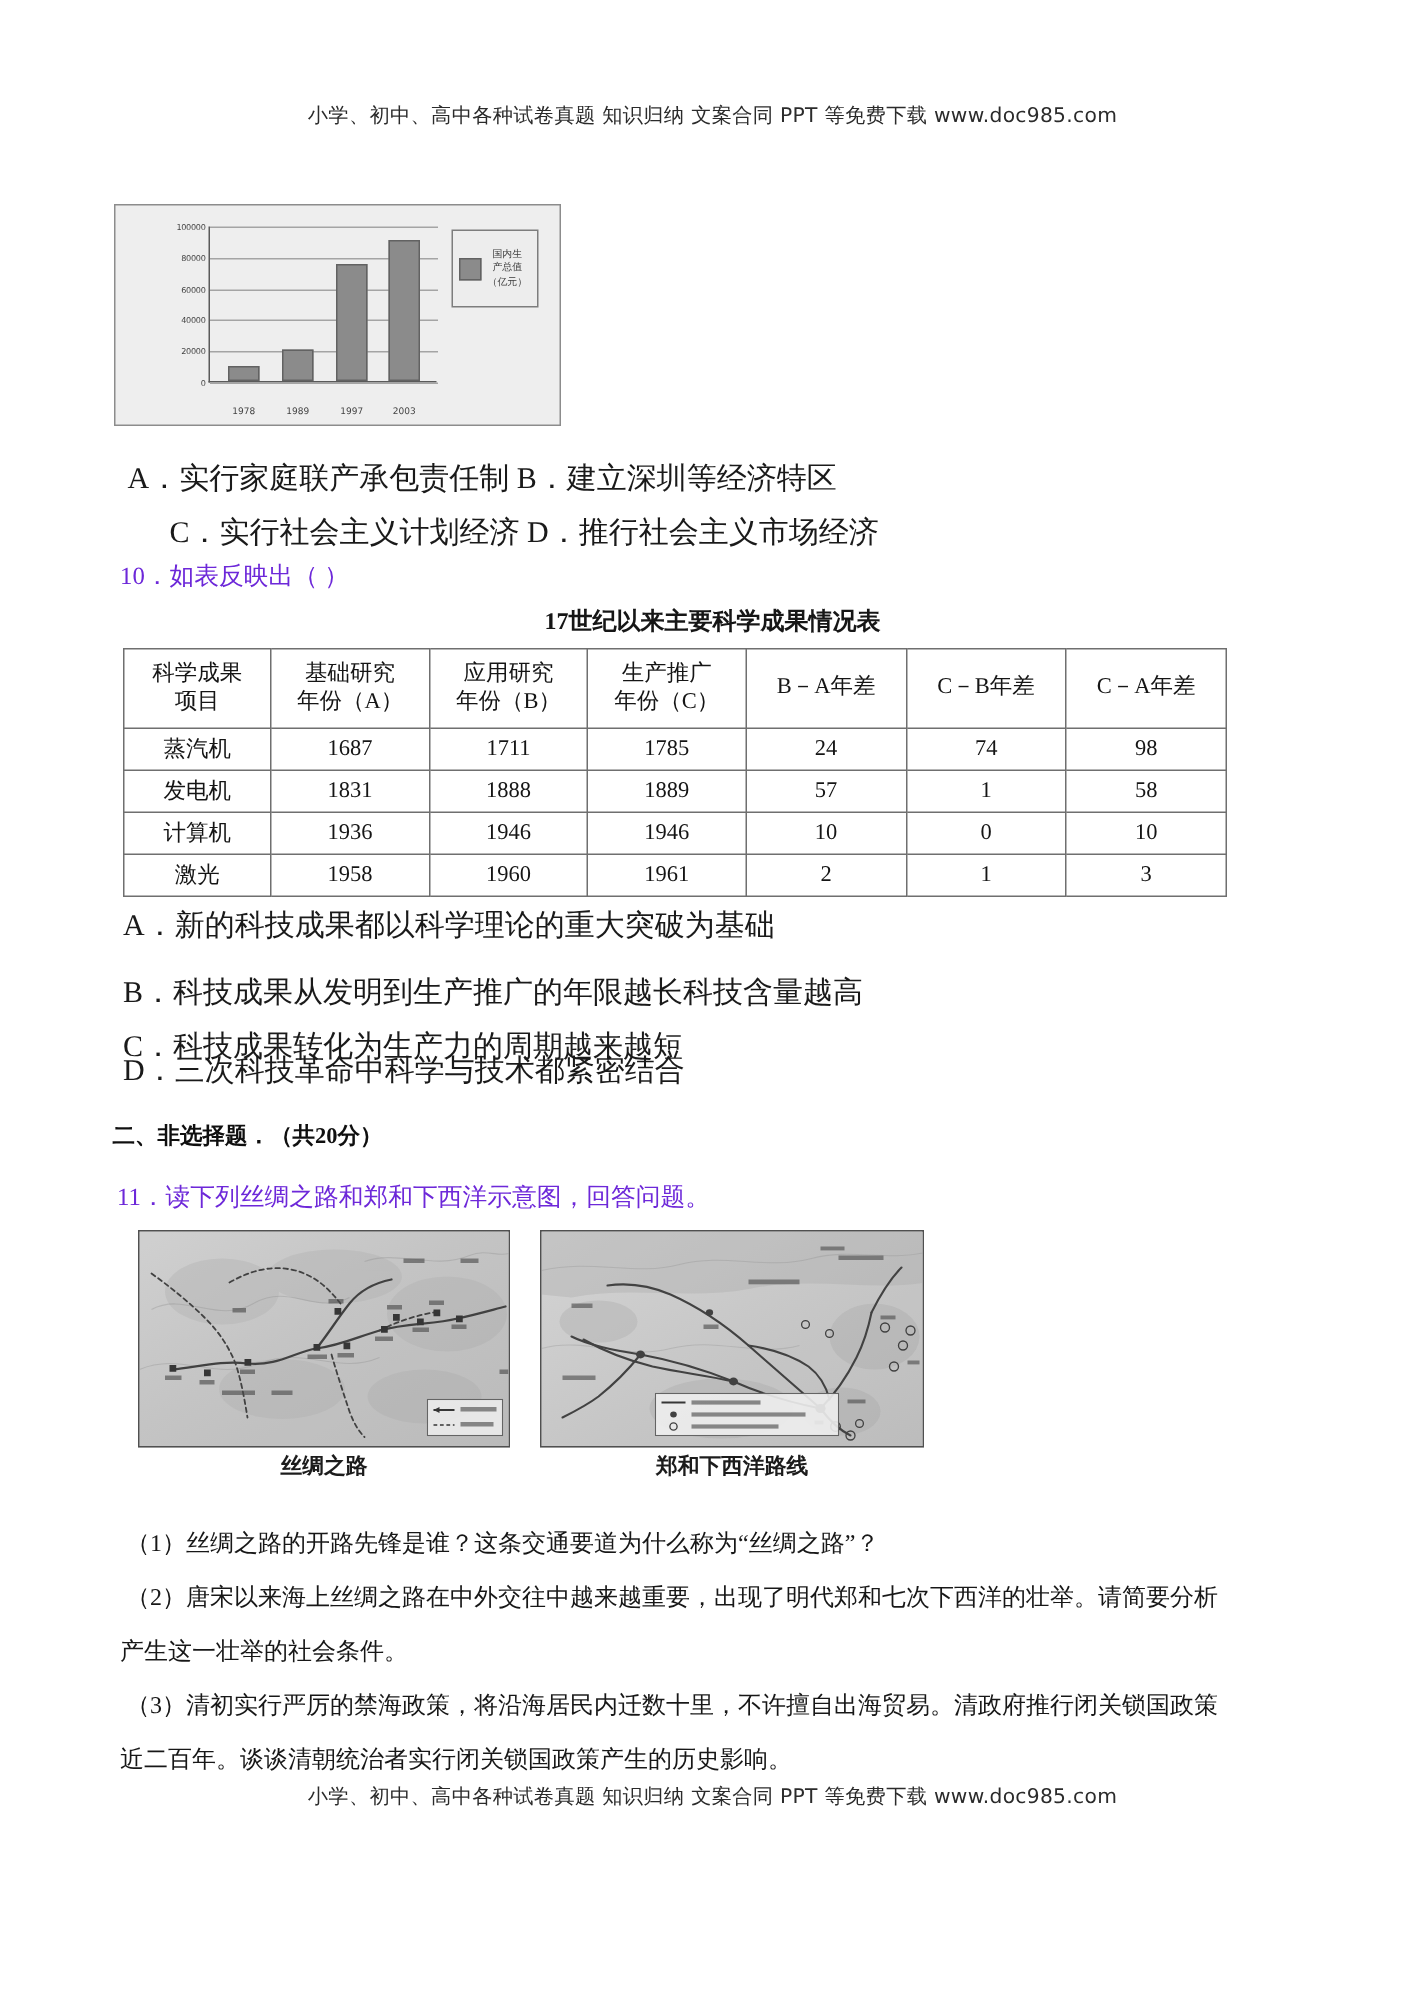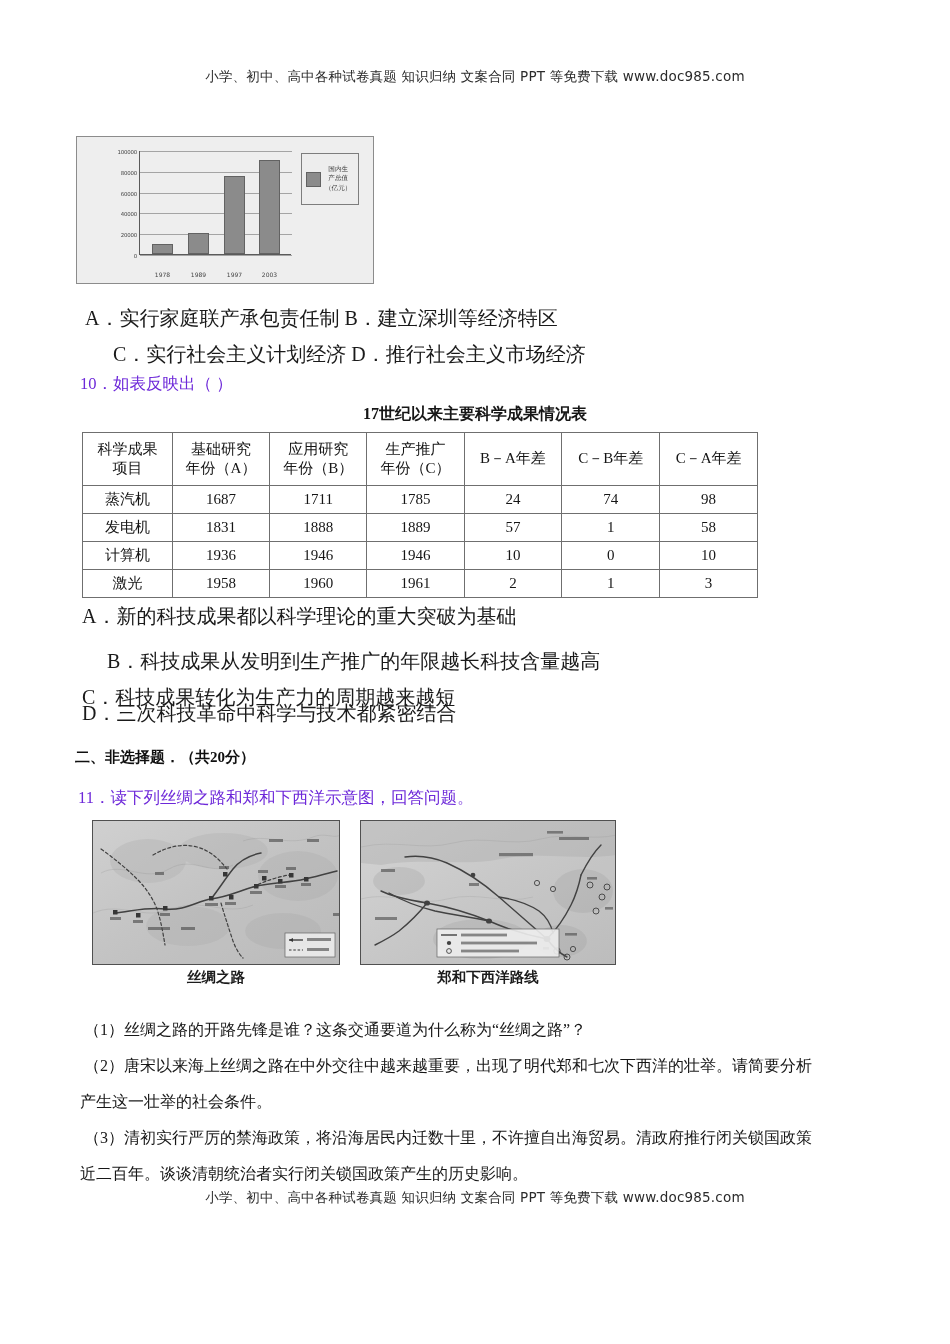--- a/index.html
+++ b/index.html
@@ -152,21 +152,21 @@
     width: 950px;
     text-align: center;
     font-size: 16px;
     font-weight: 600;
     color: #161616;
   }
   table.sci {
     position: absolute;
     left: 82px;
     top: 432px;
-    width: 676px;
+    width: 736px;
     border-collapse: collapse;
     font-size: 15px;
     color: #151515;
   }
   table.sci th, table.sci td {
     border: 1px solid #6f6f6f;
     text-align: center;
     vertical-align: middle;
     padding: 0;
     font-weight: normal;
@@ -361,21 +361,21 @@
         <td>1960</td>
         <td>1961</td>
         <td>2</td>
         <td>1</td>
         <td>3</td>
       </tr>
     </tbody>
   </table>
 
   <div class="opt-row" style="left:82px; top:603px;">A．新的科技成果都以科学理论的重大突破为基础</div>
-  <div class="opt-row" style="left:82px; top:648px;margin-left:25px;">B．科技成果从发明到生产推广的年限越长科技含量越高</div>
+  <div class="opt-row" style="left:82px; top:648px;">B．科技成果从发明到生产推广的年限越长科技含量越高</div>
   <div class="opt-row" style="left:82px; top:684px;">C．科技成果转化为生产力的周期越来越短</div>
   <div class="opt-row" style="left:82px; top:700px;">D．三次科技革命中科学与技术都紧密结合</div>
 
   <div class="section-head">二、非选择题．（共20分）</div>
 
   <div class="q-text" style="left:78px; top:790px;">11．读下列丝绸之路和郑和下西洋示意图，回答问题。</div>
 
   <div class="maps-wrap">
 
     <div class="map-box map-left">

